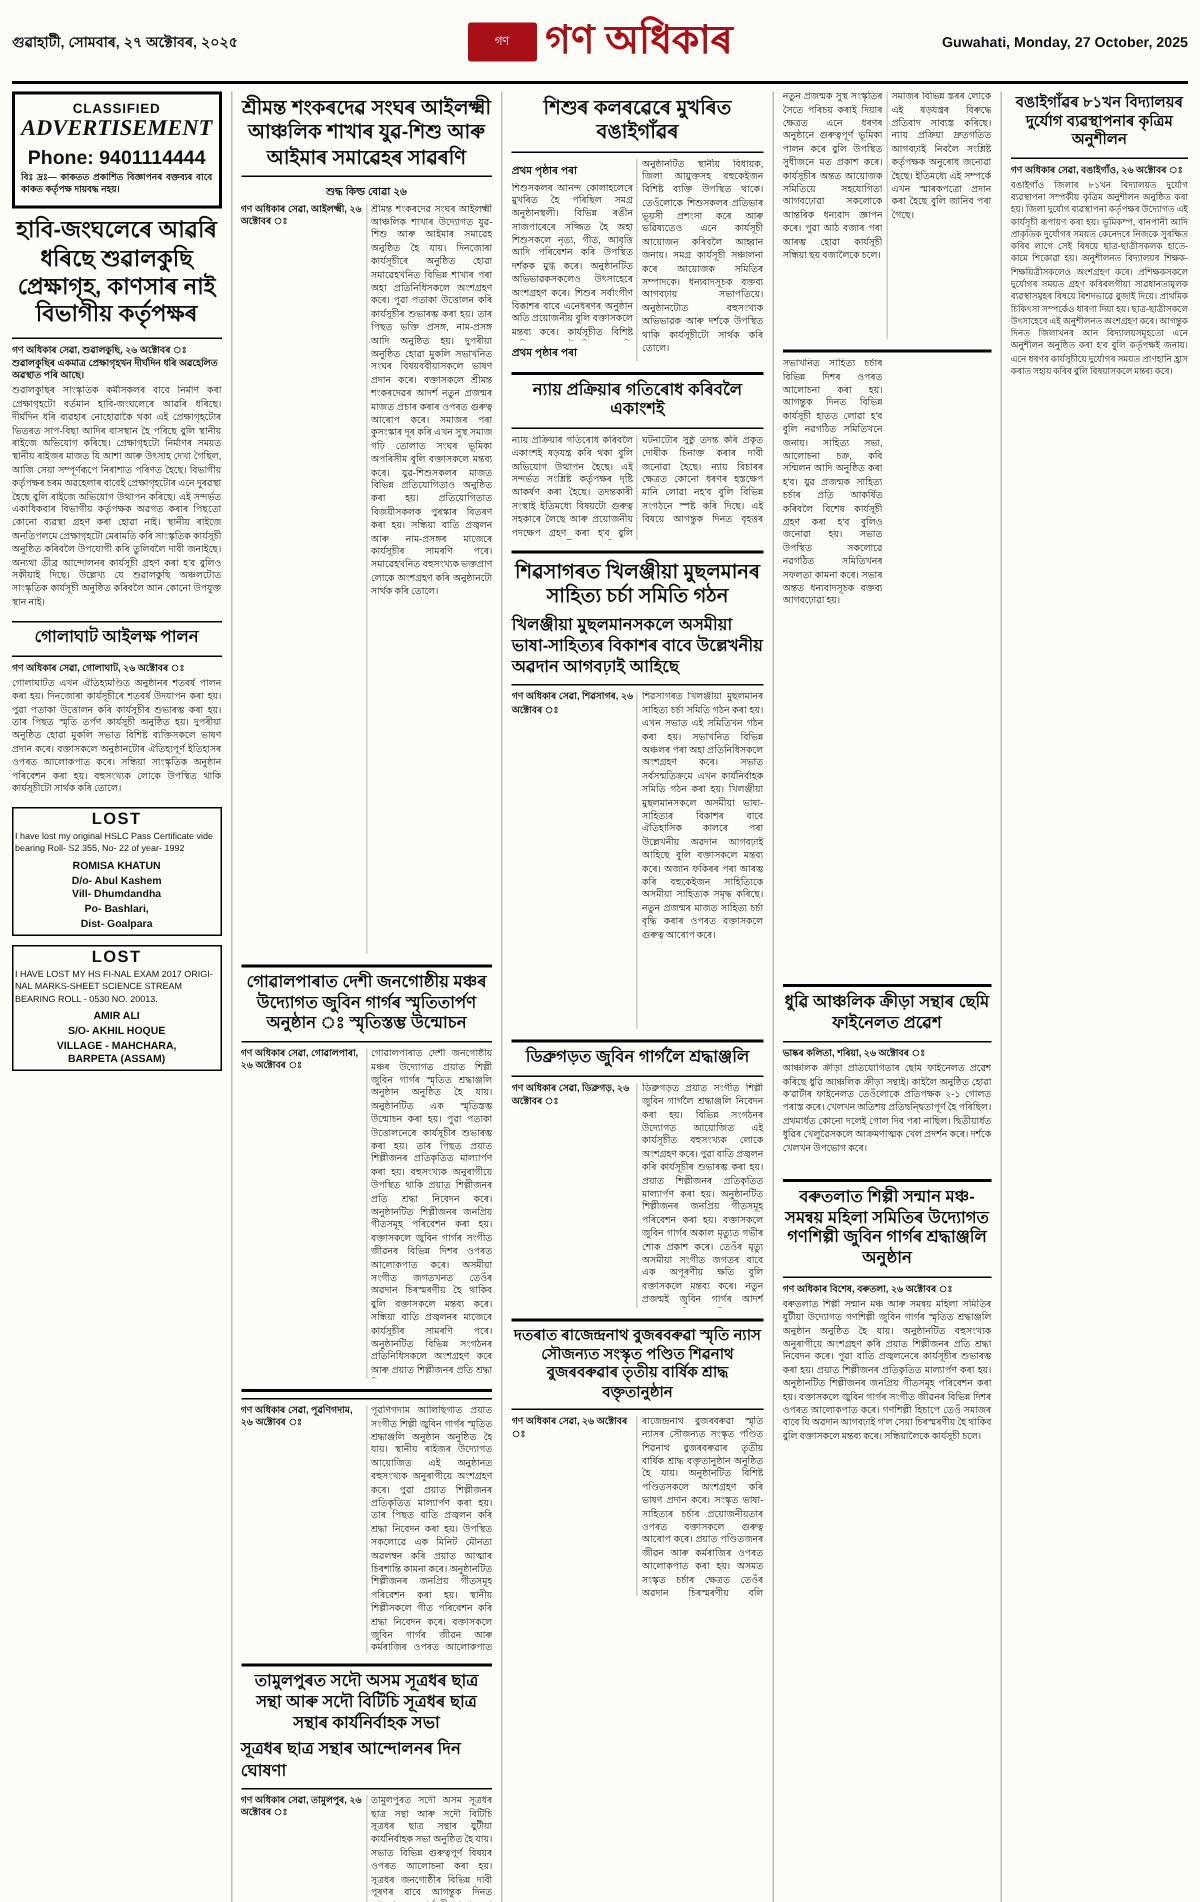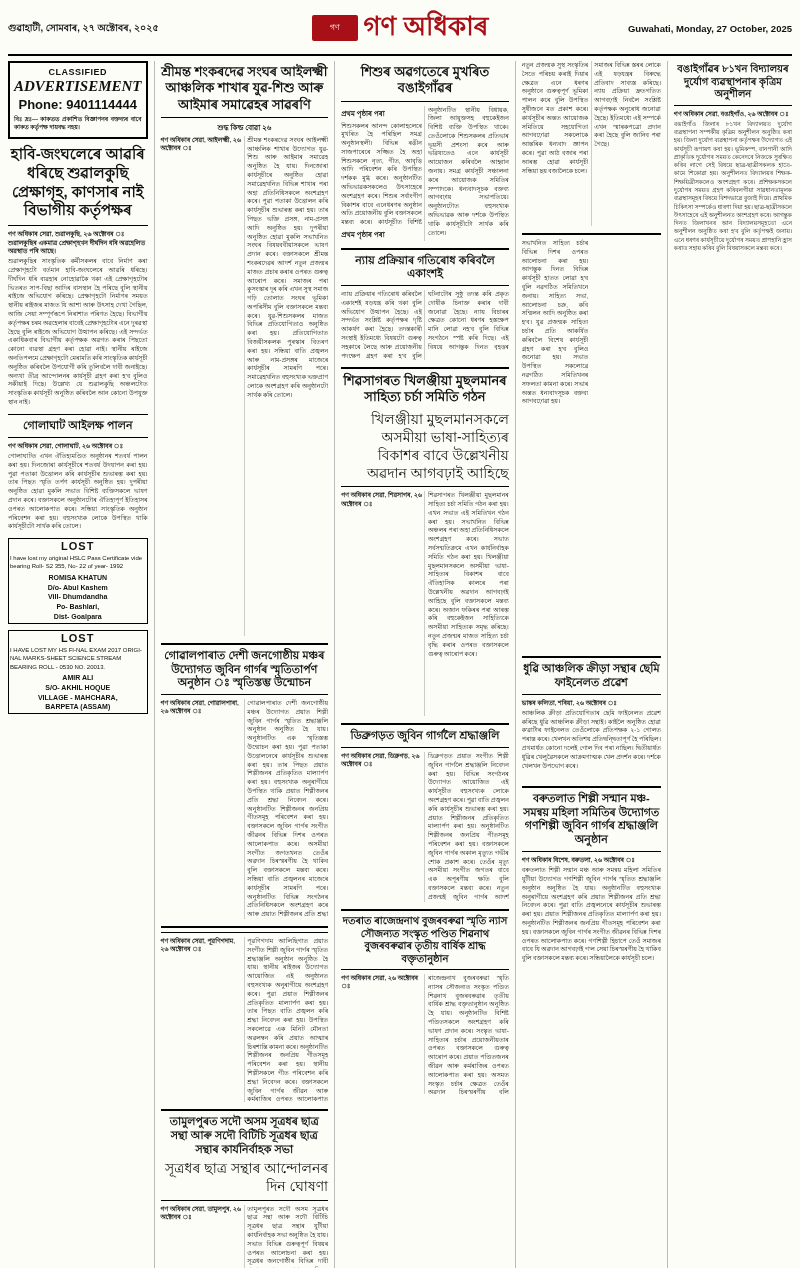--- a/index.html
+++ b/index.html
@@ -98,24 +98,24 @@
     font-weight: bold;
   }
   h4.hl {
     font-size: 10px;
     line-height: 1.25;
     text-align: center;
     margin: 2px 0 3px 0;
     font-weight: bold;
   }
   .sub {
-    font-size: 14px;
+    font-size: 11px;
     line-height: 1.3;
-    text-align: right;
-    font-weight: normal;
+    text-align: left;
+    font-weight: bold;
     margin: 2px 0 4px 0;
   }
   .byline {
     font-size: 6.2px;
     font-weight: bold;
     margin-bottom: 2px;
     line-height: 1.35;
   }
   .body {
     font-size: 6.2px;
@@ -299,21 +299,21 @@
         </div>
       </div>
 
     </div>
 
     <div class="vr"></div>
 
     <div class="col col-3">
 
       <div class="blk">
-        <h2 class="hl">শিশুৰ অৱগতেৰে মুখৰিত বঙাইগাঁৱৰ</h2>
+        <h2 class="hl">শিশুৰ কলৰৱেৰে মুখৰিত বঙাইগাঁৱৰ</h2>
         <div class="hairline"></div>
         <div class="twocol">
           <div class="kicker" style="text-align:left">প্ৰথম পৃষ্ঠাৰ পৰা</div>
           <div class="body" style="height:105px;">শিশুসকলৰ আনন্দ কোলাহলেৰে মুখৰিত হৈ পৰিছিল সমগ্ৰ অনুষ্ঠানস্থলী। বিভিন্ন ৰঙীন সাজপাৰেৰে সজ্জিত হৈ অহা শিশুসকলে নৃত্য, গীত, আবৃত্তি আদি পৰিবেশন কৰি উপস্থিত দৰ্শকক মুগ্ধ কৰে। অনুষ্ঠানটিত অভিভাৱকসকলেও উৎসাহেৰে অংশগ্ৰহণ কৰে। শিশুৰ সৰ্বাংগীণ বিকাশৰ বাবে এনেধৰণৰ অনুষ্ঠান অতি প্ৰয়োজনীয় বুলি বক্তাসকলে মন্তব্য কৰে। কাৰ্যসূচীত বিশিষ্ট ব্যক্তিসকল উপস্থিত থাকি শিশুসকলক উৎসাহিত কৰে। পুৱাৰ পৰা আৰম্ভ হোৱা কাৰ্যসূচী সন্ধিয়ালৈকে চলে। বিভিন্ন প্ৰতিযোগিতাত বিজয়ীসকলক পুৰস্কাৰ প্ৰদান কৰা হয়। অনুষ্ঠানটোৰ সফলতাৰ বাবে আয়োজক সমিতিয়ে সকলোকে ধন্যবাদ জ্ঞাপন কৰে।</div>
           <div class="kicker" style="text-align:left">প্ৰথম পৃষ্ঠাৰ পৰা</div>
           <div class="body" style="height:130px;">অনুষ্ঠানটিত স্থানীয় বিধায়ক, জিলা আয়ুক্তসহ বহুকেইজন বিশিষ্ট ব্যক্তি উপস্থিত থাকে। তেওঁলোকে শিশুসকলৰ প্ৰতিভাৰ ভূয়সী প্ৰশংসা কৰে আৰু ভৱিষ্যতেও এনে কাৰ্যসূচী আয়োজন কৰিবলৈ আহ্বান জনায়। সমগ্ৰ কাৰ্যসূচী সঞ্চালনা কৰে আয়োজক সমিতিৰ সম্পাদকে। ধন্যবাদসূচক বক্তব্য আগবঢ়ায় সভাপতিয়ে। অনুষ্ঠানটোত বহুসংখ্যক অভিভাৱক আৰু দৰ্শকে উপস্থিত থাকি কাৰ্যসূচীটো সাৰ্থক কৰি তোলে।</div>
         </div>
       </div>
 
       <div class="thick"></div>

